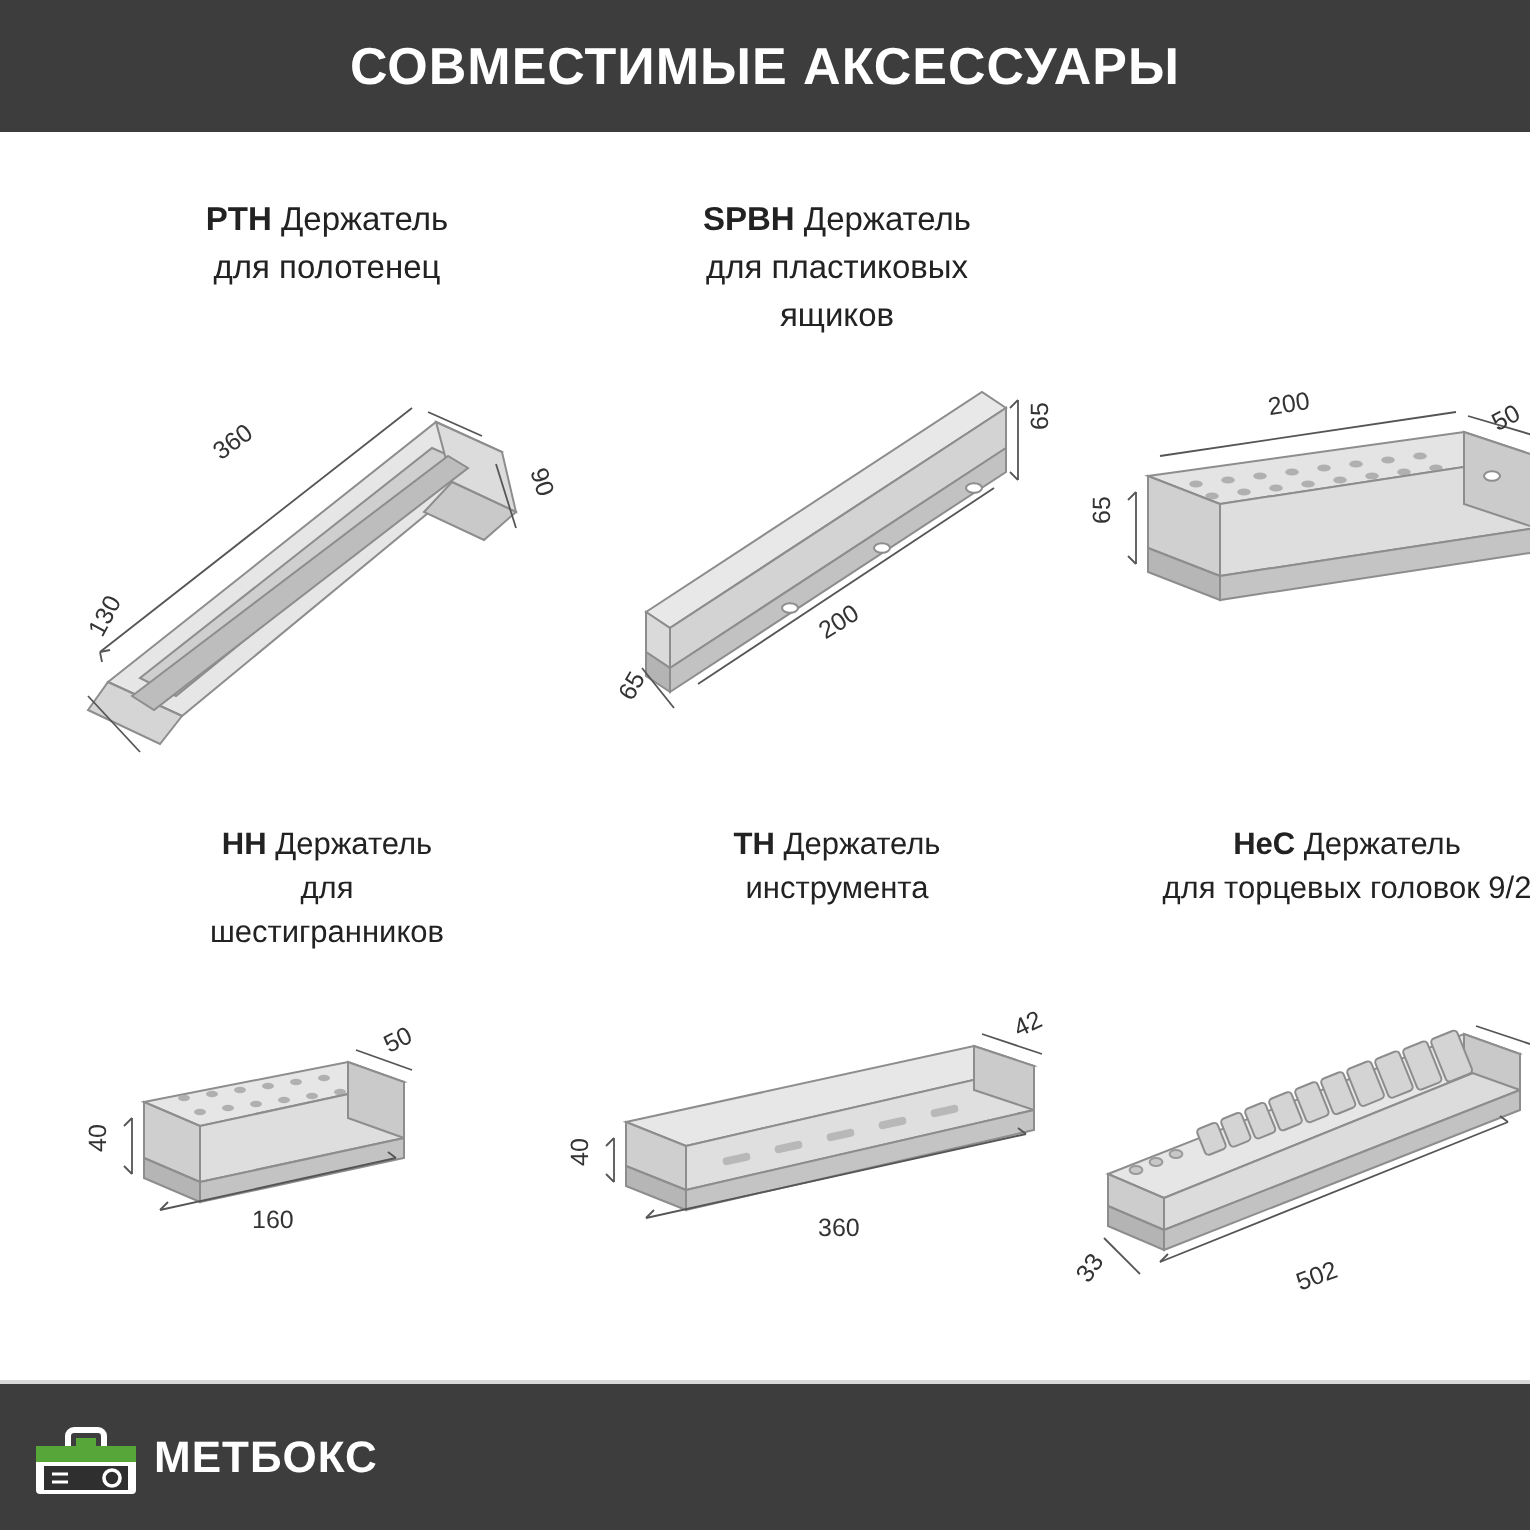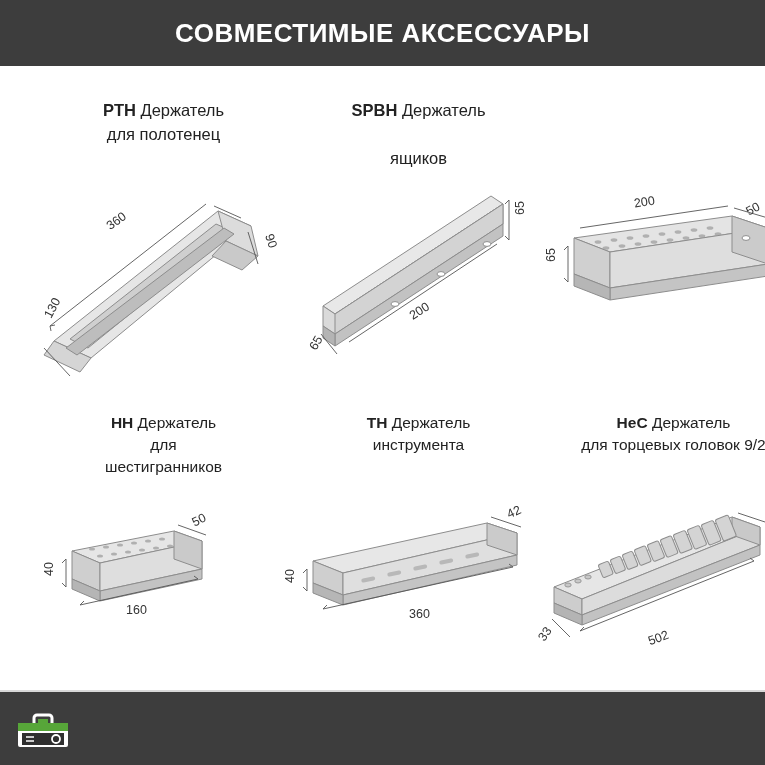--- a/index.html
+++ b/index.html
@@ -183,21 +183,21 @@
           <div class="dim" style="left:70px; top:38px; transform:rotate(-36deg);">360</div>
           <div class="dim" style="left:228px; top:58px; transform:rotate(72deg);">90</div>
           <div class="dim" style="left:6px; top:125px; transform:rotate(-62deg);">130</div>
         </div>
       </div>
 
       <div class="cell c2">
         <div class="caption">
           <b>SPBH</b>
           <span>Держатель</span><br>
-          <br>
+          <span>для пластиковых</span><br>
           <span>ящиков</span>
         </div>
         <div class="art">
           <svg width="255" height="200" viewBox="0 0 255 200">
             <g stroke="#8d8d8d" stroke-width="1">
 
               <polygon points="32,130 200,20 212,28 44,138" fill="#e8e8e8"></polygon>
 
               <polygon points="32,130 44,138 212,28 212,48 44,158 32,150" fill="#dadada"></polygon>
               <polygon points="44,138 212,28 212,48 44,158" fill="#d3d3d3"></polygon>
@@ -419,16 +419,17 @@
         <svg width="54" height="42" viewBox="0 0 54 42">
           <rect x="2" y="14" width="50" height="24" rx="2" fill="#ffffff"></rect>
           <rect x="2" y="14" width="50" height="8" fill="#57a639"></rect>
           <rect x="6" y="24" width="42" height="12" fill="#2f2f2f"></rect>
           <path d="M18,14 v-5 a3,3 0 0 1 3,-3 h12 a3,3 0 0 1 3,3 v5" fill="none" stroke="#ffffff" stroke-width="3"></path>
           <rect x="22" y="10" width="10" height="5" fill="#57a639"></rect>
           <path d="M10,28 l8,0 M10,32 l8,0" stroke="#ffffff" stroke-width="1.6"></path>
           <circle cx="40" cy="30" r="4" fill="none" stroke="#ffffff" stroke-width="1.8"></circle>
         </svg>
       </div>
+      <div class="logo-text">МЕТБОКС</div>
     </div>
   </div>
 
 </div>
 
 </body></html>

